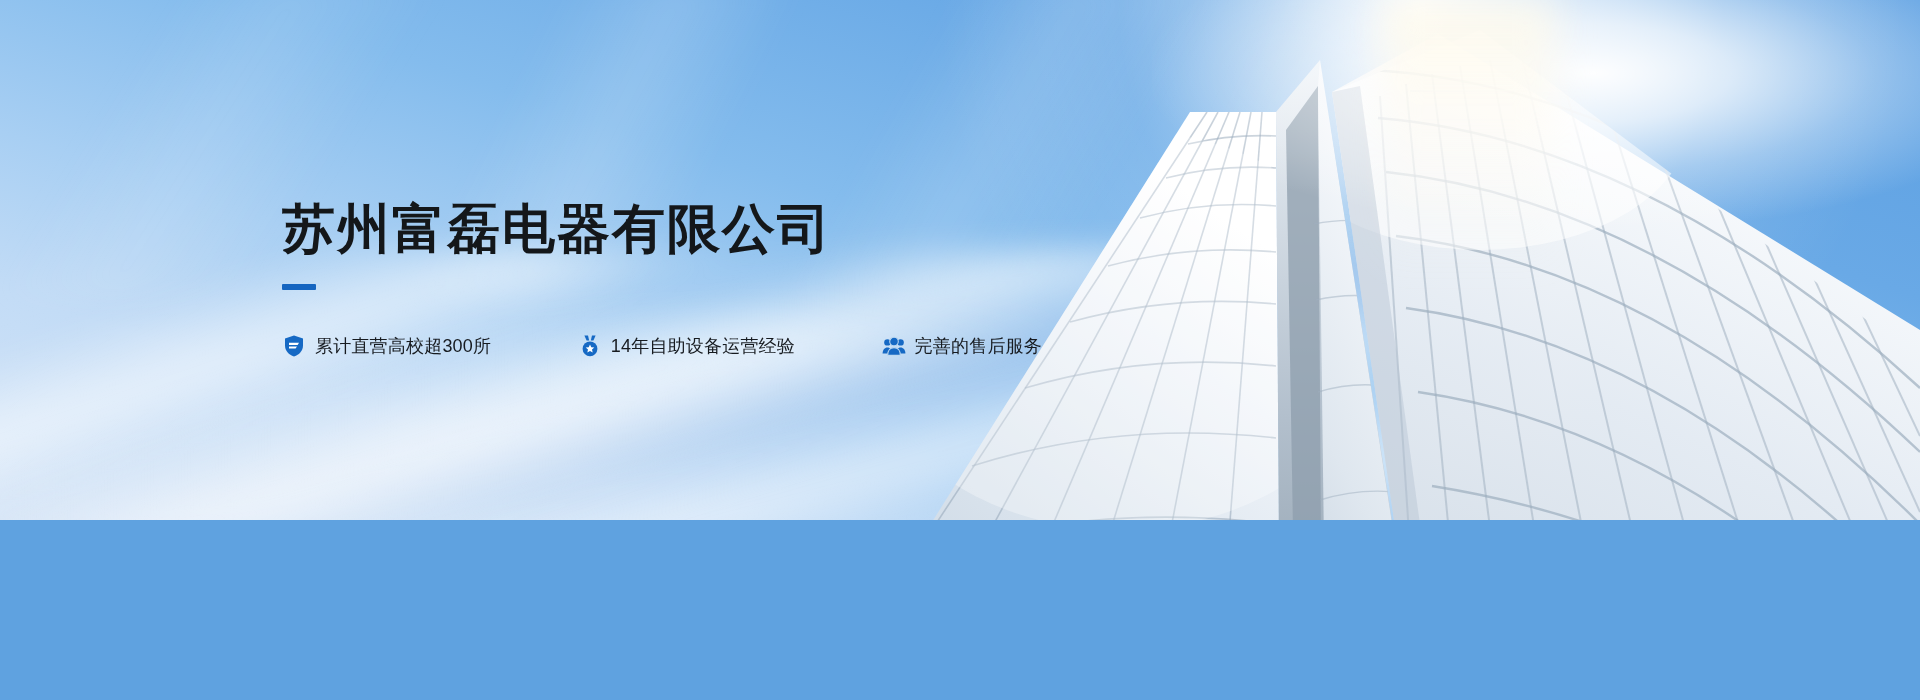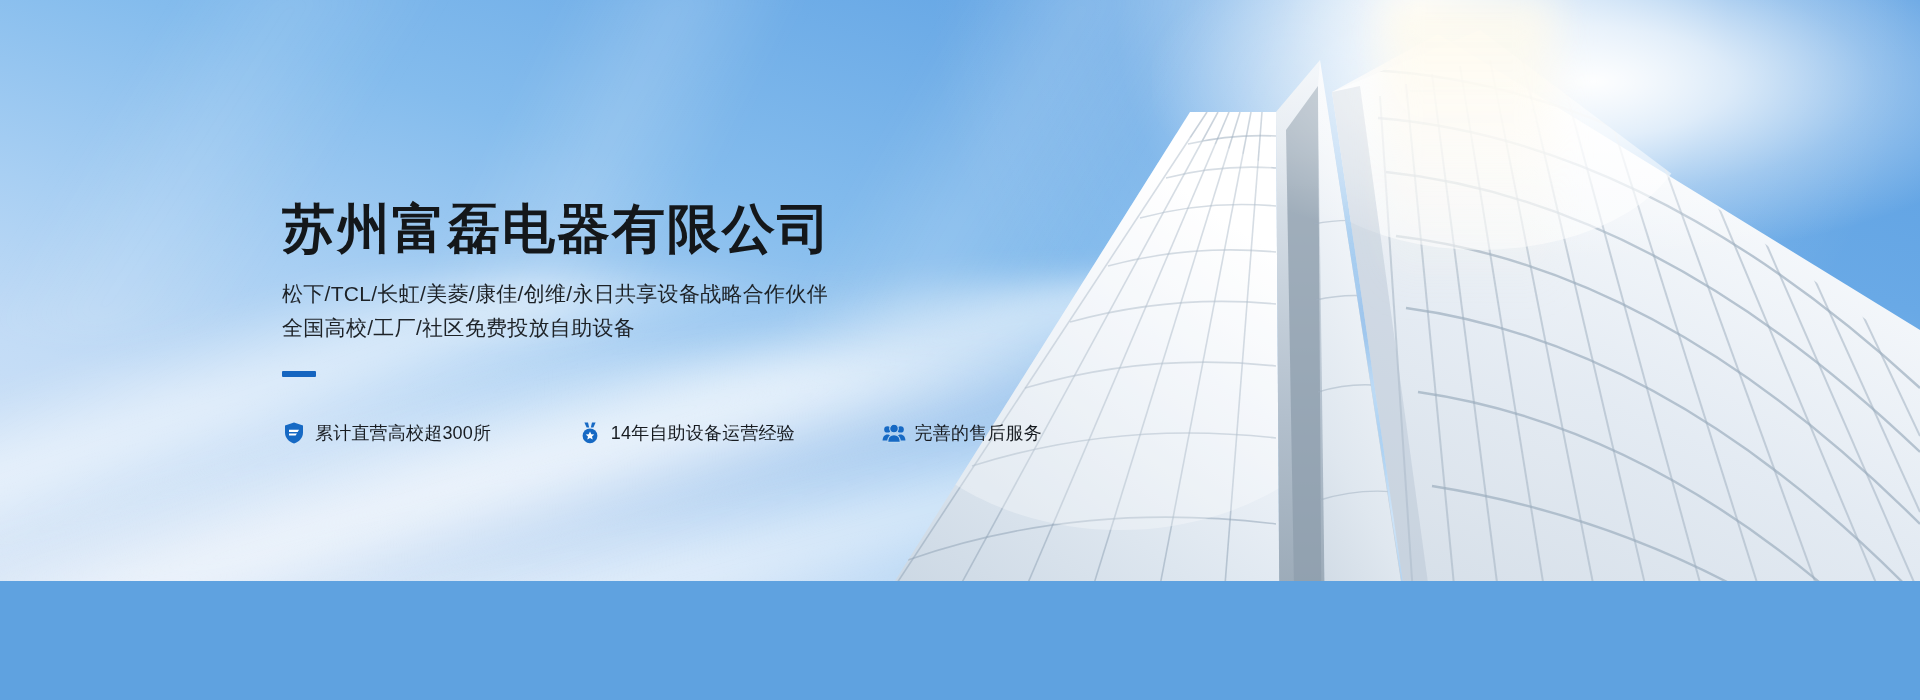--- a/index.html
+++ b/index.html
@@ -2,21 +2,21 @@
 <html><head>
 <meta charset="utf-8">
 <style>
   * { margin:0; padding:0; box-sizing:border-box; }
   html,body { width:1920px; height:700px; overflow:hidden; }
   body {
     font-family:"Liberation Sans","DejaVu Sans",sans-serif;
     background:#5fa2e0;
   }
 
-  .banner { position:relative; width:1920px; height:581px; overflow:hidden; }
+  .banner { position:relative; width:1920px; height:520px; overflow:hidden; }
 
   
   .sky {
     position:absolute; inset:0;
     background:
       radial-gradient(circle at 74% 2%, rgba(255,255,255,0.95) 0%, rgba(255,255,255,0.55) 9%, rgba(255,255,255,0.12) 20%, rgba(255,255,255,0) 32%),
       linear-gradient(198deg, #5b9fe2 0%, #69a9e6 26%, #84bced 48%, #a8cff3 66%, #c3dcf6 80%, #d3e4f7 100%);
   }
   
   .cirrus {
@@ -210,24 +210,20 @@
     </svg>
 
     <div class="glare"></div>
     <div class="glare-streak"></div>
   </div>
 
   <div class="content">
 
     <div class="headline">苏州富磊电器有限公司</div>
 
-    <div class="sublines">
-      <div class="subline">松下/TCL/长虹/美菱/康佳/创维/永日共享设备战略合作伙伴</div>
-      <div class="subline">全国高校/工厂/社区免费投放自助设备</div>
-    </div>
 
     <div class="divider"></div>
 
     <div class="features">
 
       <div class="feature">
         <span class="feature-icon">
           <svg viewBox="0 0 24 24" width="24" height="24">
             <path d="M12 1.6 L21 4.6 V11.4 C21 16.6 17.3 20.8 12 22.4 C6.7 20.8 3 16.6 3 11.4 V4.6 Z" fill="#1669c4"></path>
             <path d="M7 8.8 H17 L15.6 11 H7 Z" fill="#ffffff"></path>

